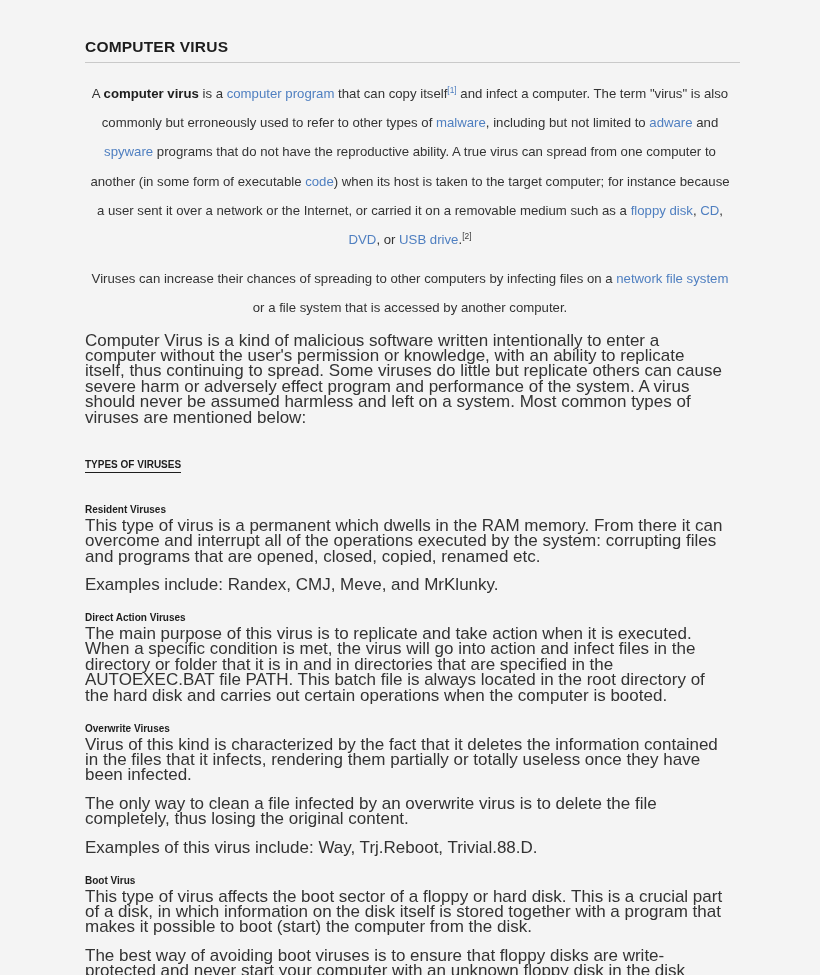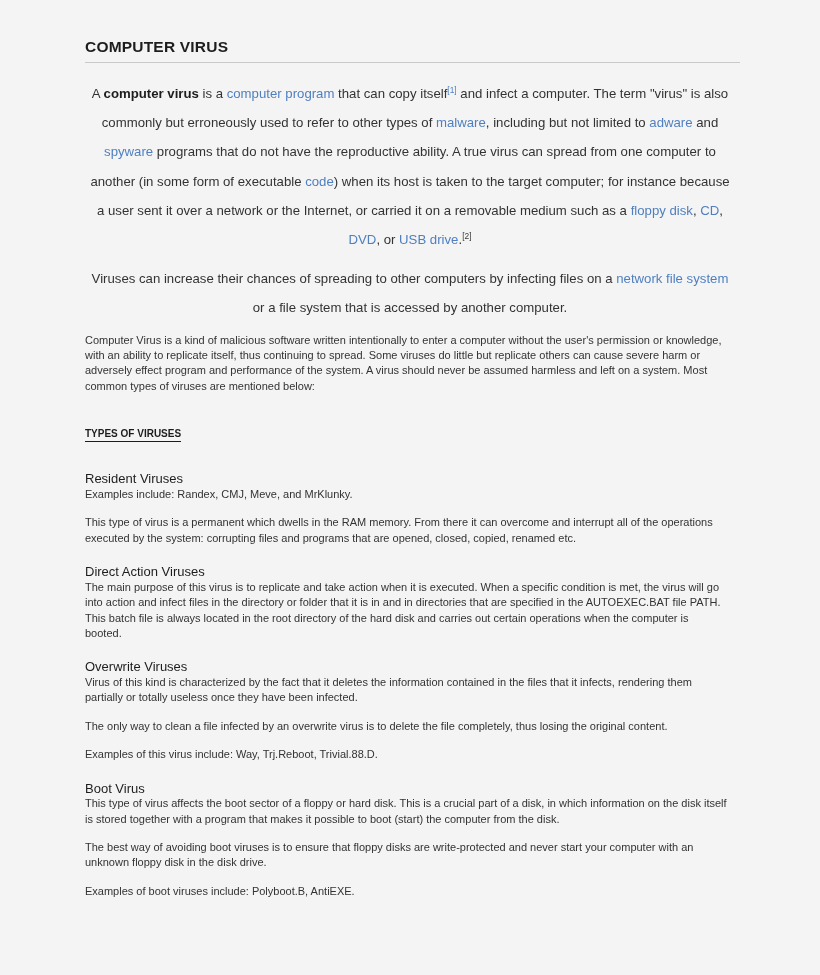--- a/index.html
+++ b/index.html
@@ -45,32 +45,32 @@
     color: #333333;
     max-width: 652px;
     text-align: center;
   }
   .para-wide.second {
     margin-top: 10px;
     margin-bottom: 10px;
   }
   
   .para-tight {
-    font-size: 11px;
+    font-size: 17px;
     line-height: 15.4px;
     margin: 0 7px 13px 0;
     color: #333333;
     max-width: 652px;
   }
   .para-tight.nogap {
     margin-bottom: 0;
   }
   .section-title {
-    font-size: 13px;
-    font-weight: normal;
+    font-size: 10px;
+    font-weight: bold;
     line-height: 15.6px;
     color: #1d1d1d;
     margin: 0;
     padding: 0;
   }
   .types-heading {
     font-size: 10px;
     font-weight: bold;
     color: #1d1d1d;
     display: inline-block;
@@ -113,22 +113,22 @@
   <p class="para-wide second"><span>Viruses can increase their chances of spreading to other computers by infecting files on a </span><a class="link" href="#">network file system</a><span> or a file system that is accessed by another computer.</span></p>
 
   <p class="para-tight">Computer Virus is a kind of malicious software written intentionally to enter a computer without the user's permission or knowledge, with an ability to replicate itself, thus continuing to spread. Some viruses do little but replicate others can cause severe harm or adversely effect program and performance of the system. A virus should never be assumed harmless and left on a system. Most common types of viruses are mentioned below:</p>
 
   <div class="types-wrap">
     <span class="types-heading">TYPES OF VIRUSES</span>
   </div>
 
   <div class="block first">
     <div class="section-title">Resident Viruses</div>
+    <p class="para-tight">This type of virus is a permanent which dwells in the RAM memory. From there it can overcome and interrupt all of the operations executed by the system: corrupting files and programs that are opened, closed, copied, renamed etc.</p>
     <p class="para-tight">Examples include: Randex, CMJ, Meve, and MrKlunky.</p>
-    <p class="para-tight">This type of virus is a permanent which dwells in the RAM memory. From there it can overcome and interrupt all of the operations executed by the system: corrupting files and programs that are opened, closed, copied, renamed etc.</p>
   </div>
 
   <div class="block">
     <div class="section-title">Direct Action Viruses</div>
     <p class="para-tight nogap">The main purpose of this virus is to replicate and take action when it is executed. When a specific condition is met, the virus will go into action and infect files in the directory or folder that it is in and in directories that are specified in the AUTOEXEC.BAT file PATH. This batch file is always located in the root directory of the hard disk and carries out certain operations when the computer is booted.</p>
   </div>
 
   <div class="block">
     <div class="section-title">Overwrite Viruses</div>
     <p class="para-tight">Virus of this kind is characterized by the fact that it deletes the information contained in the files that it infects, rendering them partially or totally useless once they have been infected.</p>

